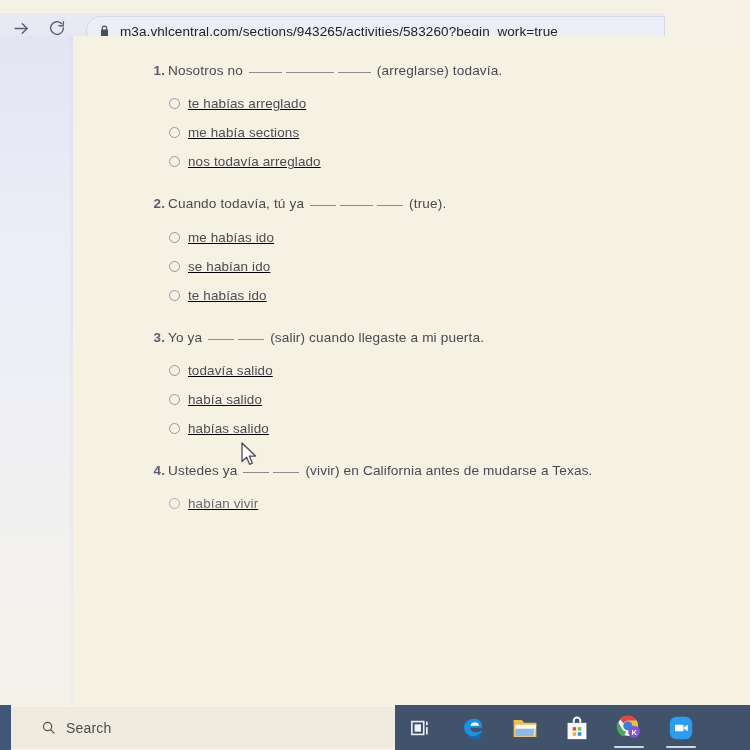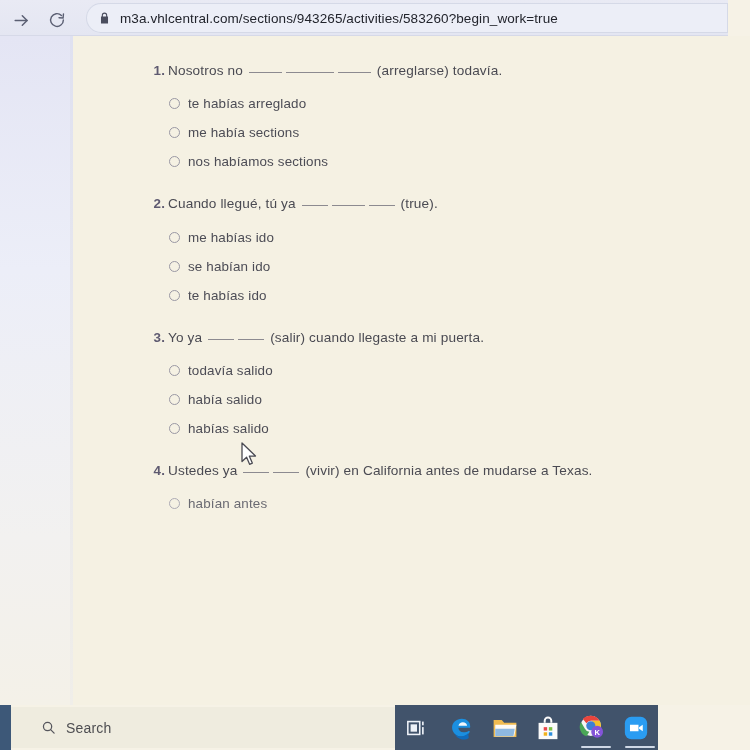--- a/index.html
+++ b/index.html
@@ -5,23 +5,23 @@
   * { margin:0; padding:0; box-sizing:border-box; }
   html,body { width:750px; height:750px; overflow:hidden; }
   body {
     font-family:"Liberation Sans", sans-serif;
     background:#f6f2e6;
     position:relative;
   }
 
   
   .browser-bar {
-    position:absolute; left:0; top:0; width:728px; height:36px;
+    position:absolute; left:0; top:13px; width:665px; height:36px;
     background:linear-gradient(180deg,#e9eaf4 0%,#e4e6f2 100%);
-    display:flex; align-items:flex-end;
+    display:flex; align-items:flex-start;
     border-bottom:1px solid #d6d9e8;
   }
   .nav-btn {
     width:30px; height:30px; margin-left:6px;
     display:flex; align-items:center; justify-content:center;
     color:#5b5f73;
   }
   .nav-btn svg { display:block; }
   .url-pill {
     position:absolute; left:86px; top:3px; right:0; height:30px;
@@ -78,21 +78,21 @@
     margin:0 2px;
   }
   .b-sm { width:26px; }
   .b-md { width:33px; }
   .b-lg { width:48px; }
 
   .options { margin-top:9px; }
   .option {
     display:flex; align-items:center;
     padding-left:96px;
-    height:29px; margin-top:0;
+    height:29px; margin-top:0;text-decoration:underline;
   }
   .radio {
     width:11px; height:11px; border-radius:50%;
     border:1.3px solid #9a98a4;
     flex:0 0 auto; margin-right:8px;
     background:transparent;
   }
   .opt-label {
     font-size:13.4px; color:#4c4c55; letter-spacing:.15px;
   }
@@ -100,21 +100,21 @@
   .faded .radio { border-color:#adabb5; }
 
   
   .cursor {
     position:absolute; left:240px; top:406px;
     width:18px; height:26px; pointer-events:none; z-index:50;
   }
 
   
   .taskbar {
-    position:absolute; left:0; bottom:0; width:658px; height:45px;
+    position:absolute; left:0; bottom:0; width:750px; height:45px;
   }
   .tb-left-edge {
     position:absolute; left:0; top:0; width:11px; height:45px;
     background:#3d5878;
   }
   .search-box {
     position:absolute; left:11px; top:2px; width:384px; height:41px;
     background:#efecdf;
     display:flex; align-items:center;
     padding-left:30px;
@@ -176,28 +176,28 @@
             <label class="option">
               <span class="radio"></span>
               <span class="opt-label">te habías arreglado</span>
             </label>
             <label class="option">
               <span class="radio"></span>
               <span class="opt-label">me había sections</span>
             </label>
             <label class="option">
               <span class="radio"></span>
-              <span class="opt-label">nos habíamos sections</span>
+              <span class="opt-label">nos todavía arreglado</span>
             </label>
           </div>
         </div>
         <div class="question-block">
           <div class="q-line">
             <span class="q-num">2.</span>
-            <span class="q-text"><span>Cuando llegué, tú ya</span> <span class="blank b-sm"></span><span class="blank b-md"></span><span class="blank b-sm"></span> <span>(true).</span></span>
+            <span class="q-text"><span>Cuando todavía, tú ya</span> <span class="blank b-sm"></span><span class="blank b-md"></span><span class="blank b-sm"></span> <span>(true).</span></span>
           </div>
           <div class="options">
             <label class="option">
               <span class="radio"></span>
               <span class="opt-label">me habías ido</span>
             </label>
             <label class="option">
               <span class="radio"></span>
               <span class="opt-label">se habían ido</span>
             </label>
@@ -228,21 +228,21 @@
           </div>
         </div>
         <div class="question-block">
           <div class="q-line">
             <span class="q-num">4.</span>
             <span class="q-text"><span>Ustedes ya</span> <span class="blank b-sm"></span><span class="blank b-sm"></span> <span>(vivir) en California antes de mudarse a Texas.</span></span>
           </div>
           <div class="options">
             <label class="option faded">
               <span class="radio"></span>
-              <span class="opt-label">habían antes</span>
+              <span class="opt-label">habían vivir</span>
             </label>
           </div>
         </div>
       </div>
   </div>
 
   <div class="cursor" style="left: 240px; top: 406px;">
     <svg width="18" height="26" viewBox="0 0 18 26">
       <path d="M2,1 L2,19.5 L6.6,15.2 L9.6,22.3 L12.3,21.1 L9.4,14.2 L15.5,14 Z" fill="#ffffff" stroke="#4a4a52" stroke-width="1.3" stroke-linejoin="round"></path>
     </svg>

